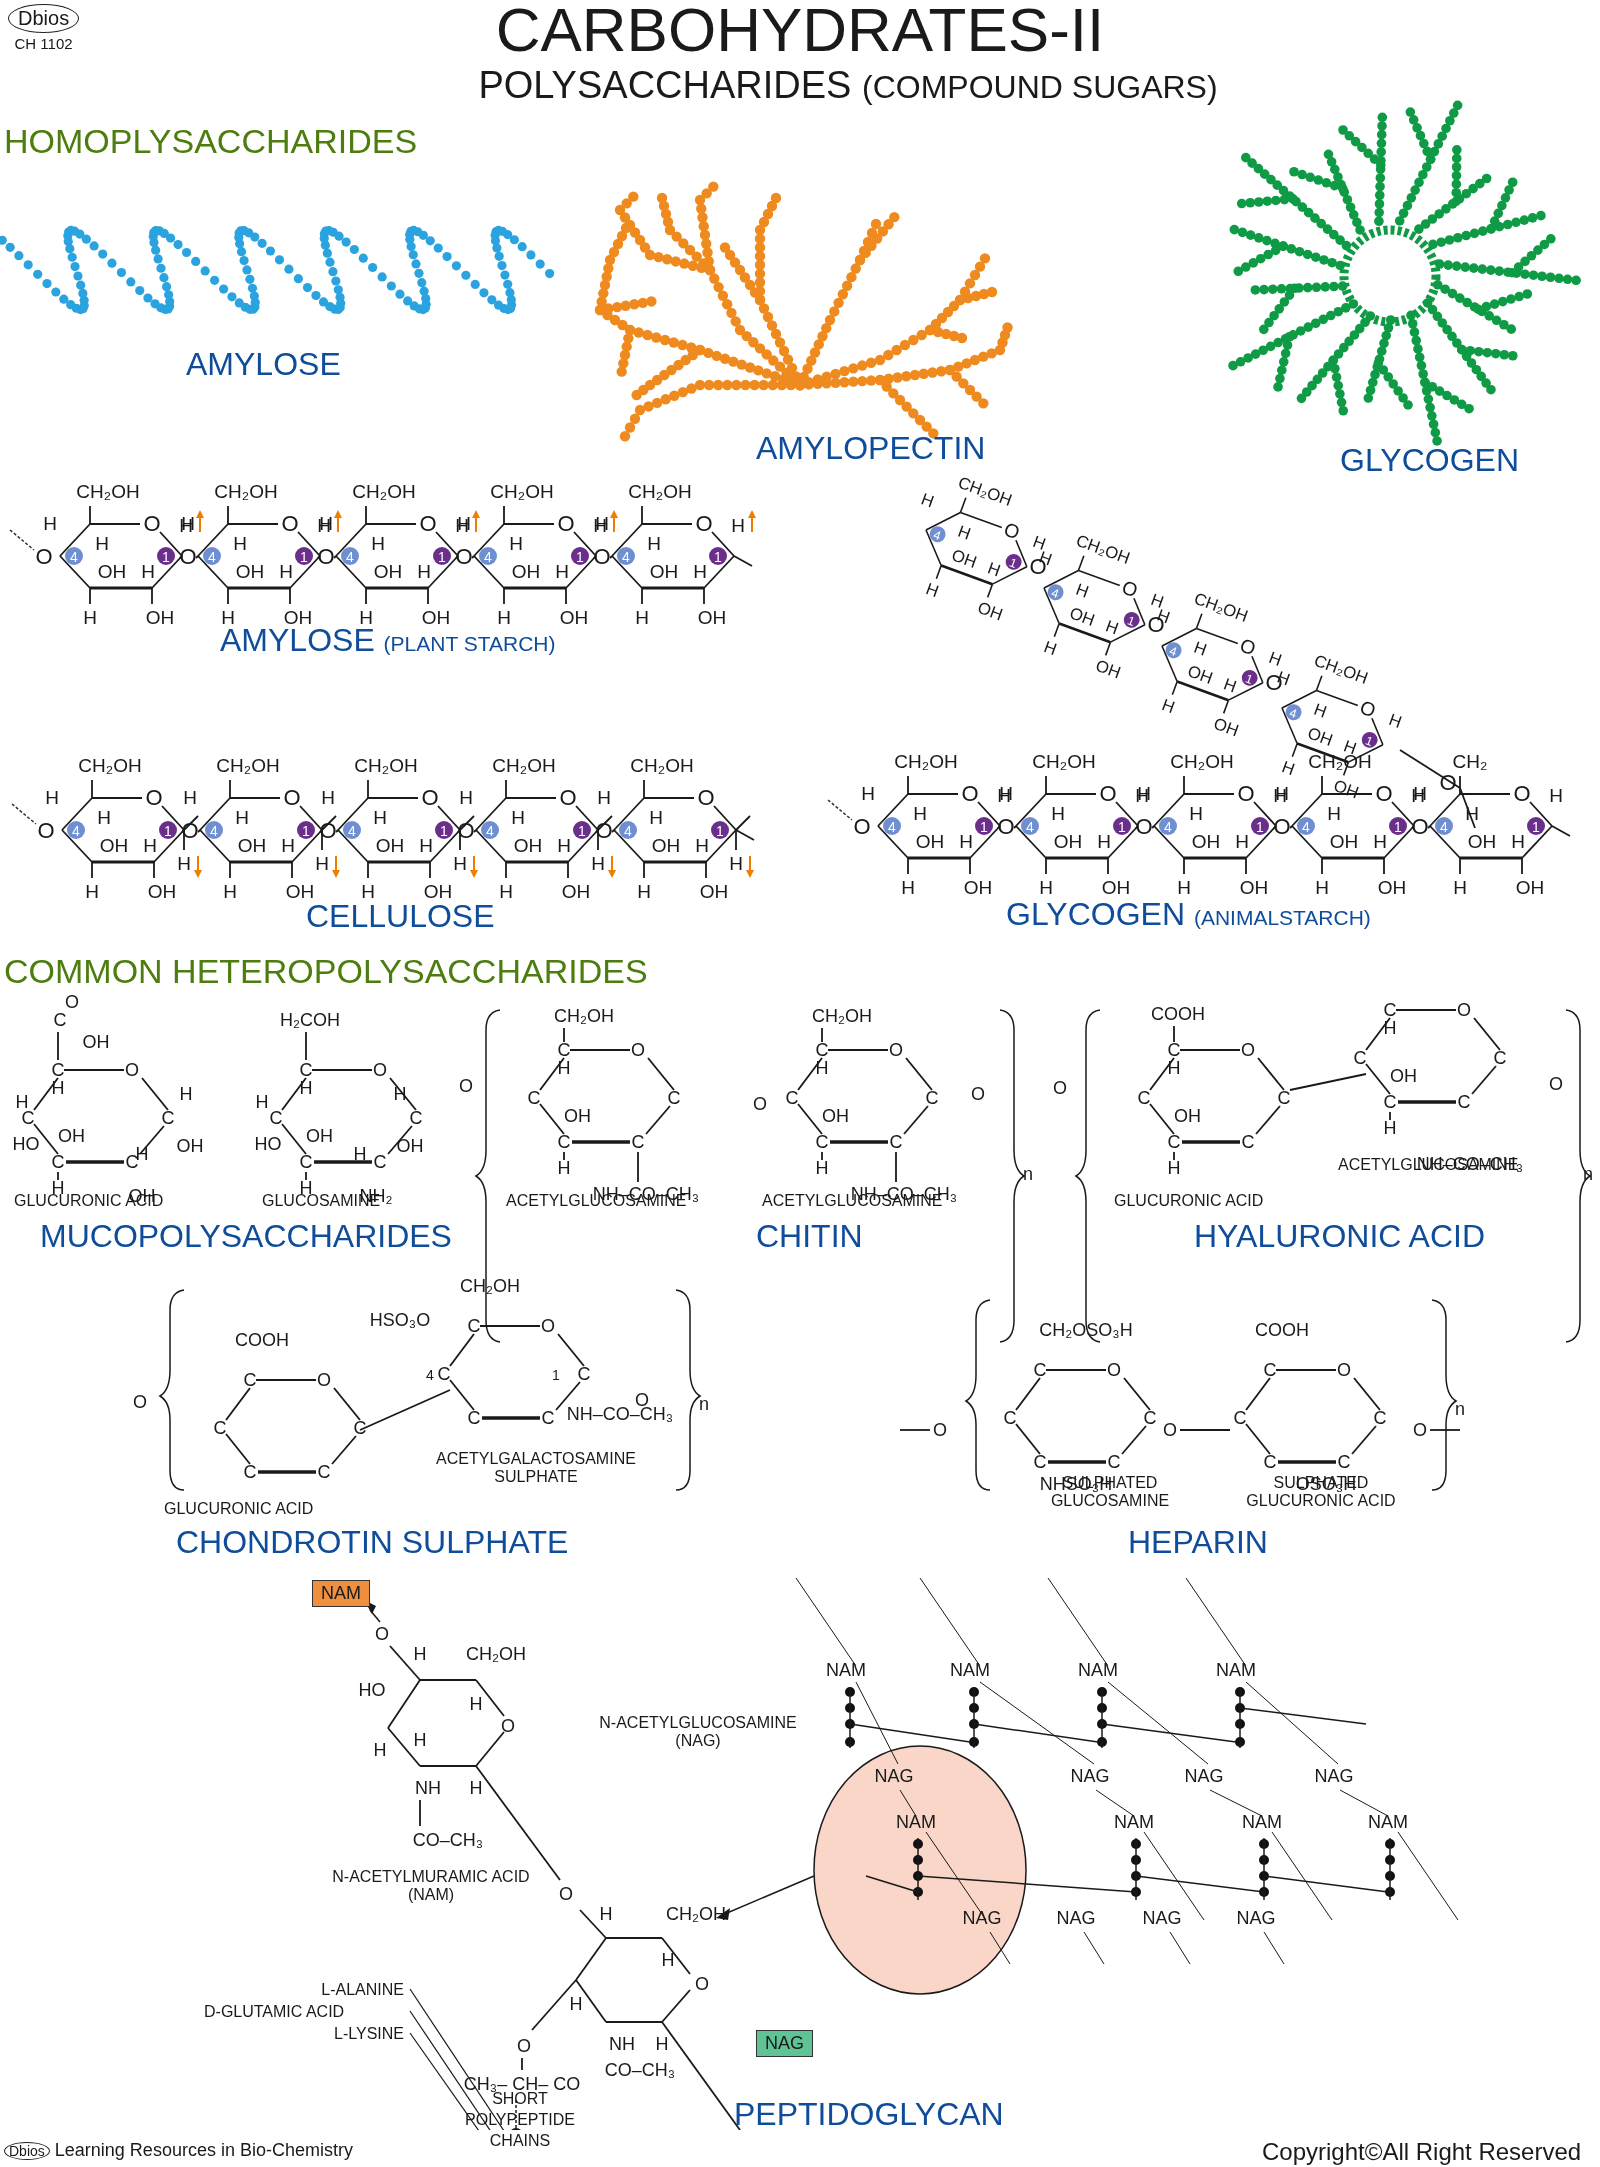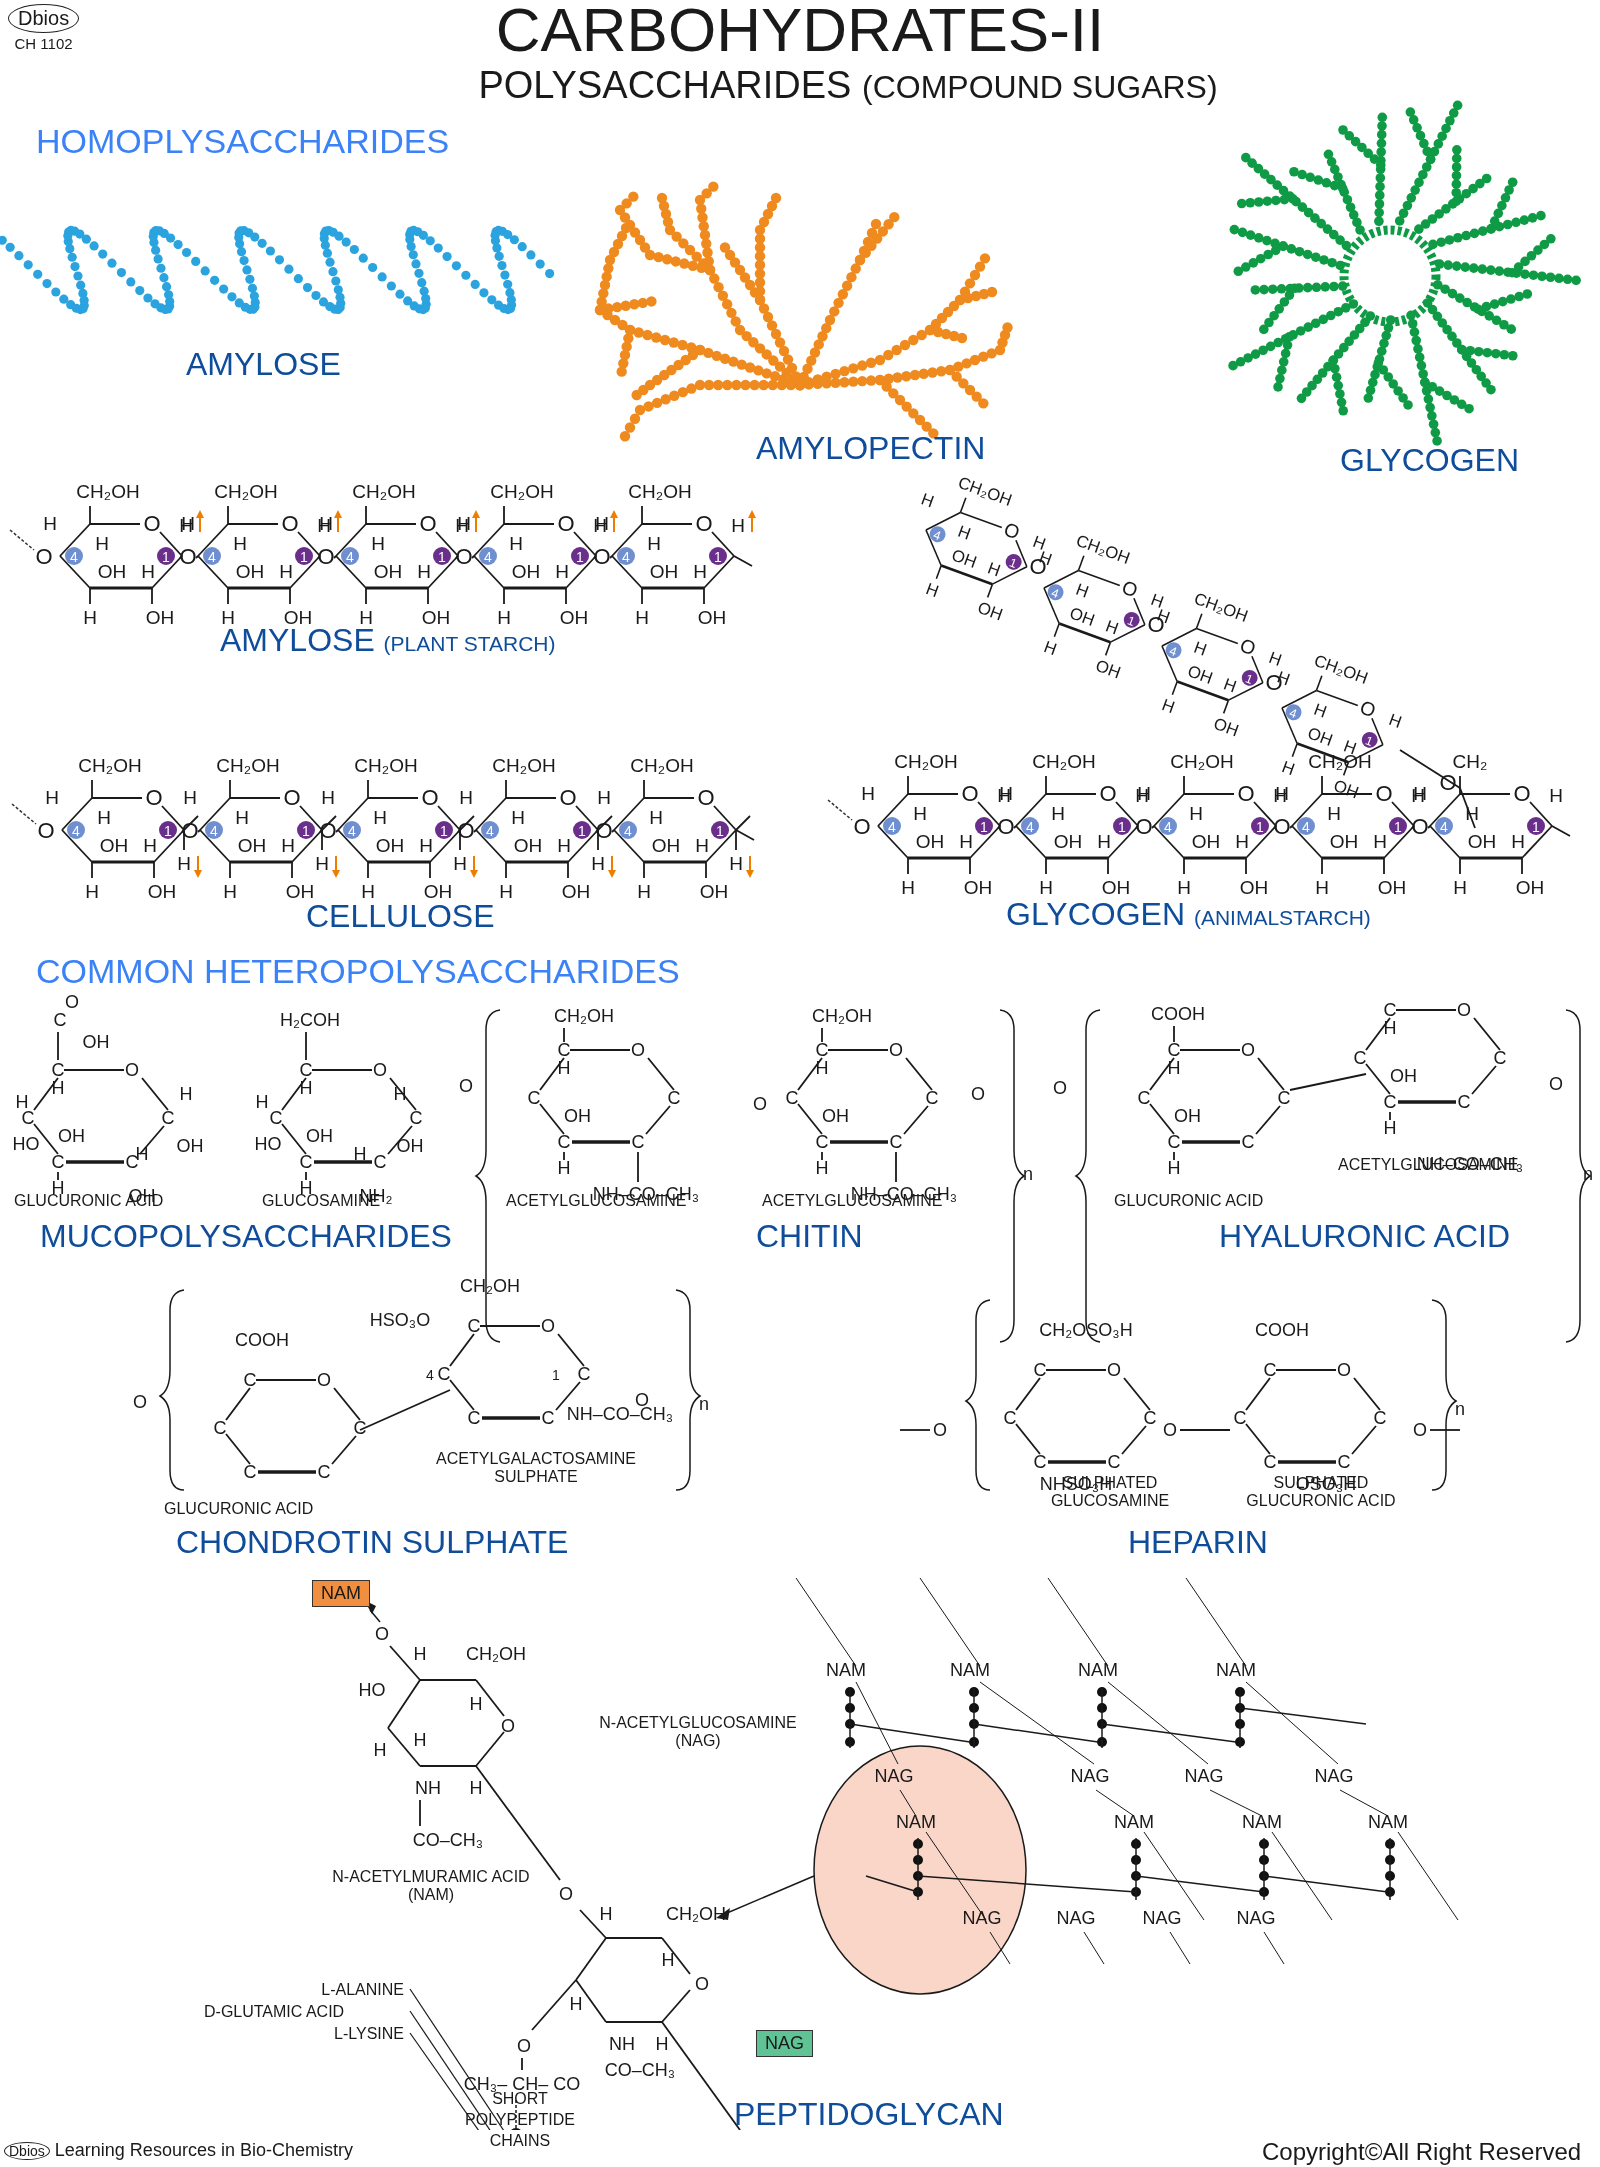--- a/index.html
+++ b/index.html
@@ -1,19 +1,19 @@
 <!DOCTYPE html>
 <html><head>
 <meta charset="utf-8">
 <style>
   html, body { margin:0; padding:0; background:#ffffff; }
   body { width:1600px; height:2167px; position:relative; overflow:hidden;
          font-family:"Liberation Sans", sans-serif; color:#1a1a1a; }
   .abs { position:absolute; }
-  .pink { color:#3b82f6;margin-left:32px; }
+  .pink { color:#4d7c0f; }
   .blue { color:#0f4d9a; }
   .lbl { font-size:16px; color:#1a1a1a; white-space:nowrap; }
   .sec { font-size:34px; }
   .name { font-size:32px; white-space:nowrap; }
   svg text { font-family:"Liberation Sans", sans-serif; }
   .logo { border:1.5px solid #222; border-radius:50%; padding:2px 9px; font-size:20px; display:inline-block; }
   .box { padding:2px 8px; border:1.5px solid #333; font-size:18px; }
 </style>
 </head>
 <body>
@@ -1539,21 +1539,21 @@
 <div class="abs lbl" style="left:14px;top:1192px;">GLUCURONIC ACID</div>
 <div class="abs lbl" style="left:262px;top:1192px;">GLUCOSAMINE</div>
 <div class="abs blue name" style="left:40px;top:1218px;">MUCOPOLYSACCHARIDES</div>
 
 <div class="abs lbl" style="left:506px;top:1192px;">ACETYLGLUCOSAMINE</div>
 <div class="abs lbl" style="left:762px;top:1192px;">ACETYLGLUCOSAMINE</div>
 <div class="abs blue name" style="left:756px;top:1218px;">CHITIN</div>
 
 <div class="abs lbl" style="left:1114px;top:1192px;">GLUCURONIC ACID</div>
 <div class="abs lbl" style="left:1338px;top:1156px;">ACETYLGLUCOSAMINE</div>
-<div class="abs blue name" style="left:1194px;top:1218px;margin-left:25px;">HYALURONIC ACID</div>
+<div class="abs blue name" style="left:1194px;top:1218px;">HYALURONIC ACID</div>
 
 <div class="abs lbl" style="left:164px;top:1500px;">GLUCURONIC ACID</div>
 <div class="abs lbl" style="left:406px;top:1450px;text-align:center;width:260px;">
   <div>ACETYLGALACTOSAMINE</div>
   <div>SULPHATE</div>
 </div>
 <div class="abs blue name" style="left:176px;top:1524px;text-align:center;">CHONDROTIN SULPHATE</div>
 
 <div class="abs lbl" style="left:1010px;top:1474px;text-align:center;width:200px;">
   <div>SULPHATED</div>

